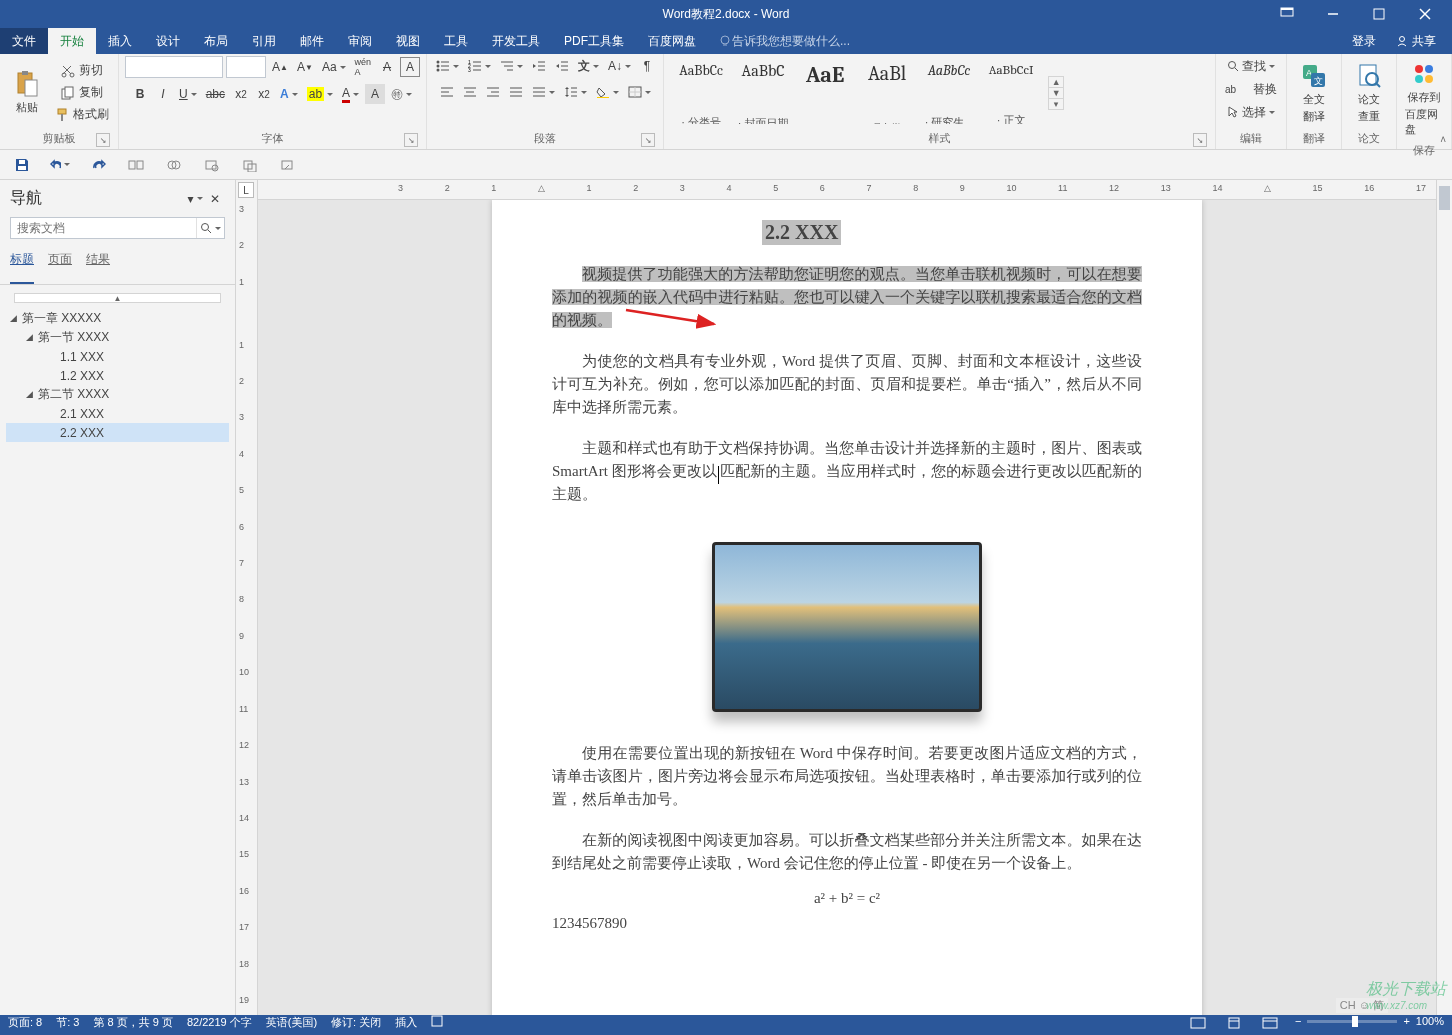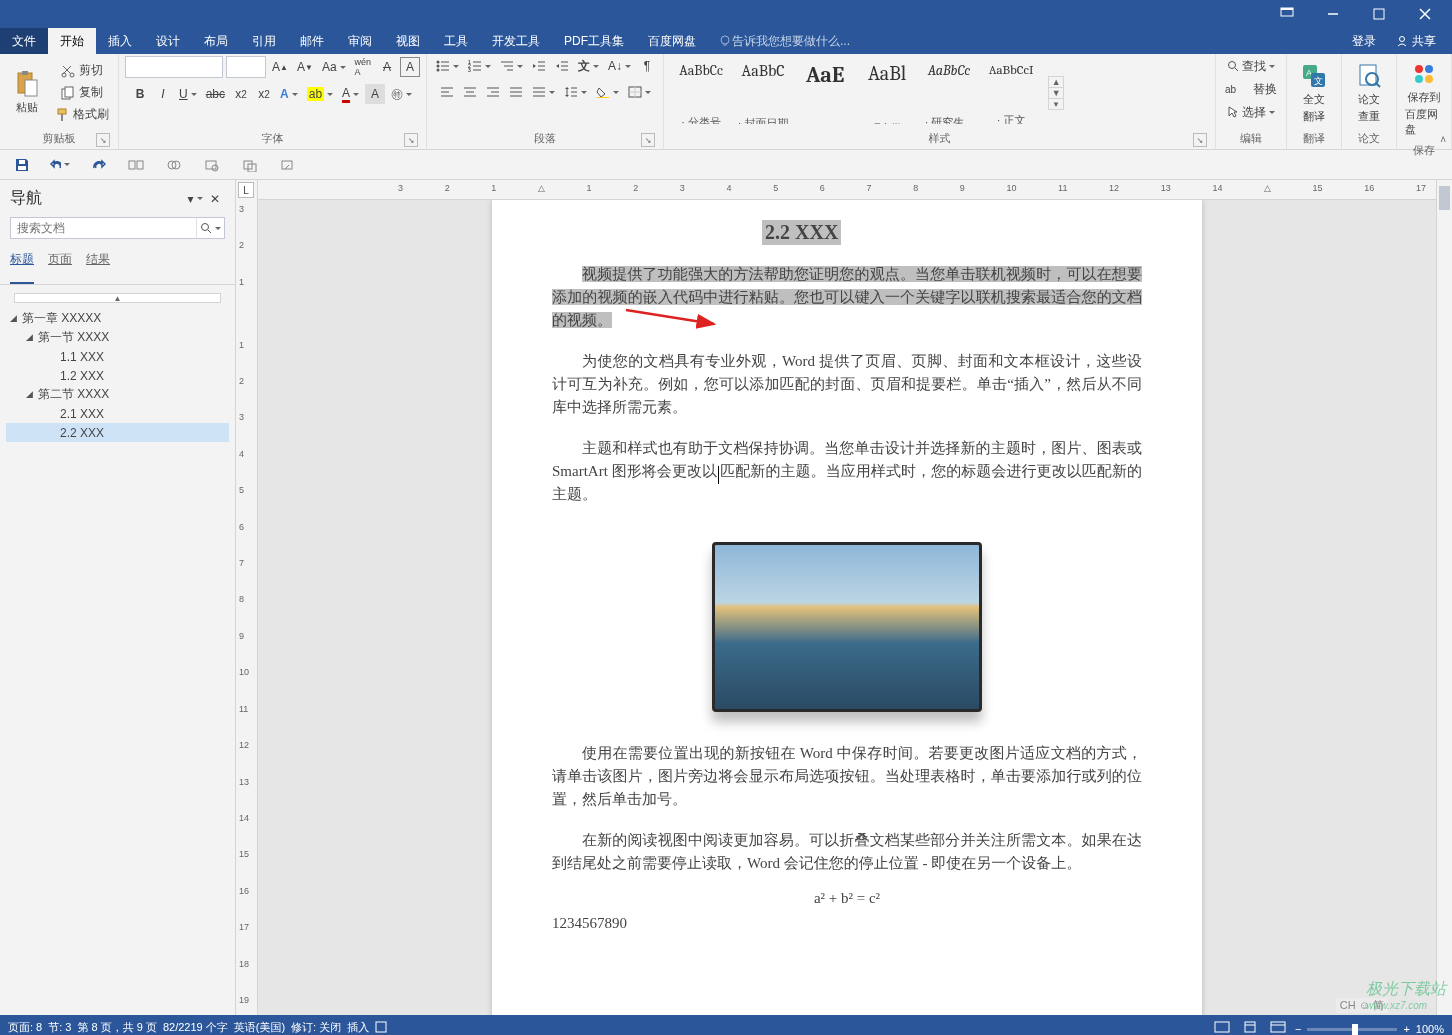--- a/index.html
+++ b/index.html
@@ -7,21 +7,21 @@
   
   .titlebar { height:28px; background:#2b579a; display:flex; align-items:center; color:#fff; }
   .titlebar .spacer { flex:1; }
   .titlebar .title { position:absolute; left:0; right:0; text-align:center; font-size:12px; pointer-events:none; }
   .win-icons { display:flex; gap:0; margin-right:4px; }
   .win-btn { width:46px; height:28px; display:flex; align-items:center; justify-content:center; color:#fff; }
   
   .menurow { height:26px; background:#2b579a; display:flex; align-items:stretch; color:#fff; }
   .menurow .mtab { padding:0 12px; display:flex; align-items:center; font-size:12px; cursor:pointer; }
   .menurow .mtab.file { background:#1e3f73; }
-  .menurow .mtab.active { background:#f3f3f3; color:#000000; }
+  .menurow .mtab.active { background:#f3f3f3; color:#15803d; }
   .menurow .tell { flex:1; display:flex; align-items:center; gap:0; color:#c7d4e8; padding-left:10px; }
   .menurow .tell svg{opacity:.7}
   .menurow .right { display:flex; align-items:center; gap:4px; padding:0 8px; }
   .menurow .right .rbtn{padding:0 8px; display:flex; align-items:center; gap:4px;text-align:right;}
   
   .ribbon { background:#f3f3f3; border-bottom:1px solid #d4d4d4; display:flex; height:96px; position:relative; }
   .rgroup { border-right:1px solid #e1e1e1; display:flex; flex-direction:column; padding:2px 6px 0; }
   .rgroup .gbody { flex:1; display:flex; align-items:center; gap:4px; }
   .rgroup .glabel { text-align:center; font-size:11px; color:#666; padding:2px 0 3px; position:relative;}
   .dlaunch { position:absolute; right:2px; bottom:2px; width:14px; height:14px; border:1px solid #bbb; font-size:8px; display:flex; align-items:center; justify-content:center; color:#666;}
@@ -74,36 +74,37 @@
   .page{width:710px; min-height:900px; background:#fff; margin:0 auto; box-shadow:0 0 6px rgba(0,0,0,.2); padding:20px 60px 40px; position:relative;}
   .htitle{font-family:"SimSun",serif; font-size:20px; font-weight:bold; text-align:left; display:inline-block; background:#bfbfbf; padding:1px 3px; margin-left:210px;}
   .para{font-family:"SimSun","宋体",serif; font-size:15px; line-height:23px; text-align:justify; margin-top:18px; text-indent:2em;}
   .hl{background:#bfbfbf;}
   .imgph{width:270px; height:170px; margin:36px auto 30px; border:3px solid #2a2a2a; border-radius:4px; box-shadow:0 10px 12px rgba(0,0,0,.25); background:linear-gradient(#8fb7d8 0%, #bcd5e4 35%, #e2c07a 38%, #3b6b8b 60%, #2a4a63 100%); position:relative;}
   .formula{ text-align:center; font-family:'Cambria Math',serif; font-size:15px; margin-top:14px;}
   .nums{font-family:"SimSun",serif; font-size:15px; margin-top:8px;}
   .redarrow{position:absolute; left:130px; top:106px; pointer-events:none;}
   .cursor{display:inline-block; width:1px; height:18px; background:#000; vertical-align:middle; margin:0 1px; position:relative; top:2px;}
   
-  .status{position:absolute; bottom:0; left:0; right:0; height:20px; background:#2b579a; color:#fff; display:flex; align-items:flex-end; font-size:11px; padding:0 8px; gap:6px;}
+  .status{position:absolute; bottom:0; left:0; right:0; height:20px; background:#2b579a; color:#fff; display:flex; align-items:flex-start; font-size:11px; padding:0 8px; gap:14px;}
   .status .seg{white-space:nowrap;}
   .status .flex{flex:1;}
   .status .zs{display:flex; align-items:center; gap:6px;}
   .zslider{width:90px; height:3px; background:#6a89b8; position:relative;}
   .zslider .zt{position:absolute; left:50%; top:-4px; width:6px; height:11px; background:#fff;}
   .viewbtn{width:22px; height:16px; display:flex; align-items:center; justify-content:center;}
   .collapse-rib{position:absolute; right:6px; bottom:4px; font-size:10px; color:#666;}
   .watermark{position:absolute; right:6px; bottom:24px; font-size:16px; color:#2bb46a; font-style:italic; opacity:.55; pointer-events:none;}
   .watermark small{display:block; font-size:10px; color:#2bb46a;}
   .ime-ind{position:absolute; right:64px; bottom:22px; font-size:11px; color:#888; background:rgba(240,240,240,.6); padding:0 4px; pointer-events:none;}
 </style>
 </head>
 <body>
 
 <div class="titlebar">
+  <div class="title">Word教程2.docx - Word</div>
   <div class="spacer"></div>
   <div class="win-icons">
     <div class="win-btn">
         <svg width="14" height="14" viewBox="0 0 14 14">
           <rect x="1" y="1" width="12" height="8" fill="none" stroke="#fff"></rect>
           <rect x="1" y="1" width="12" height="2" fill="#fff"></rect>
         </svg>
       </div>
     <div class="win-btn">
         <svg width="12" height="12">

